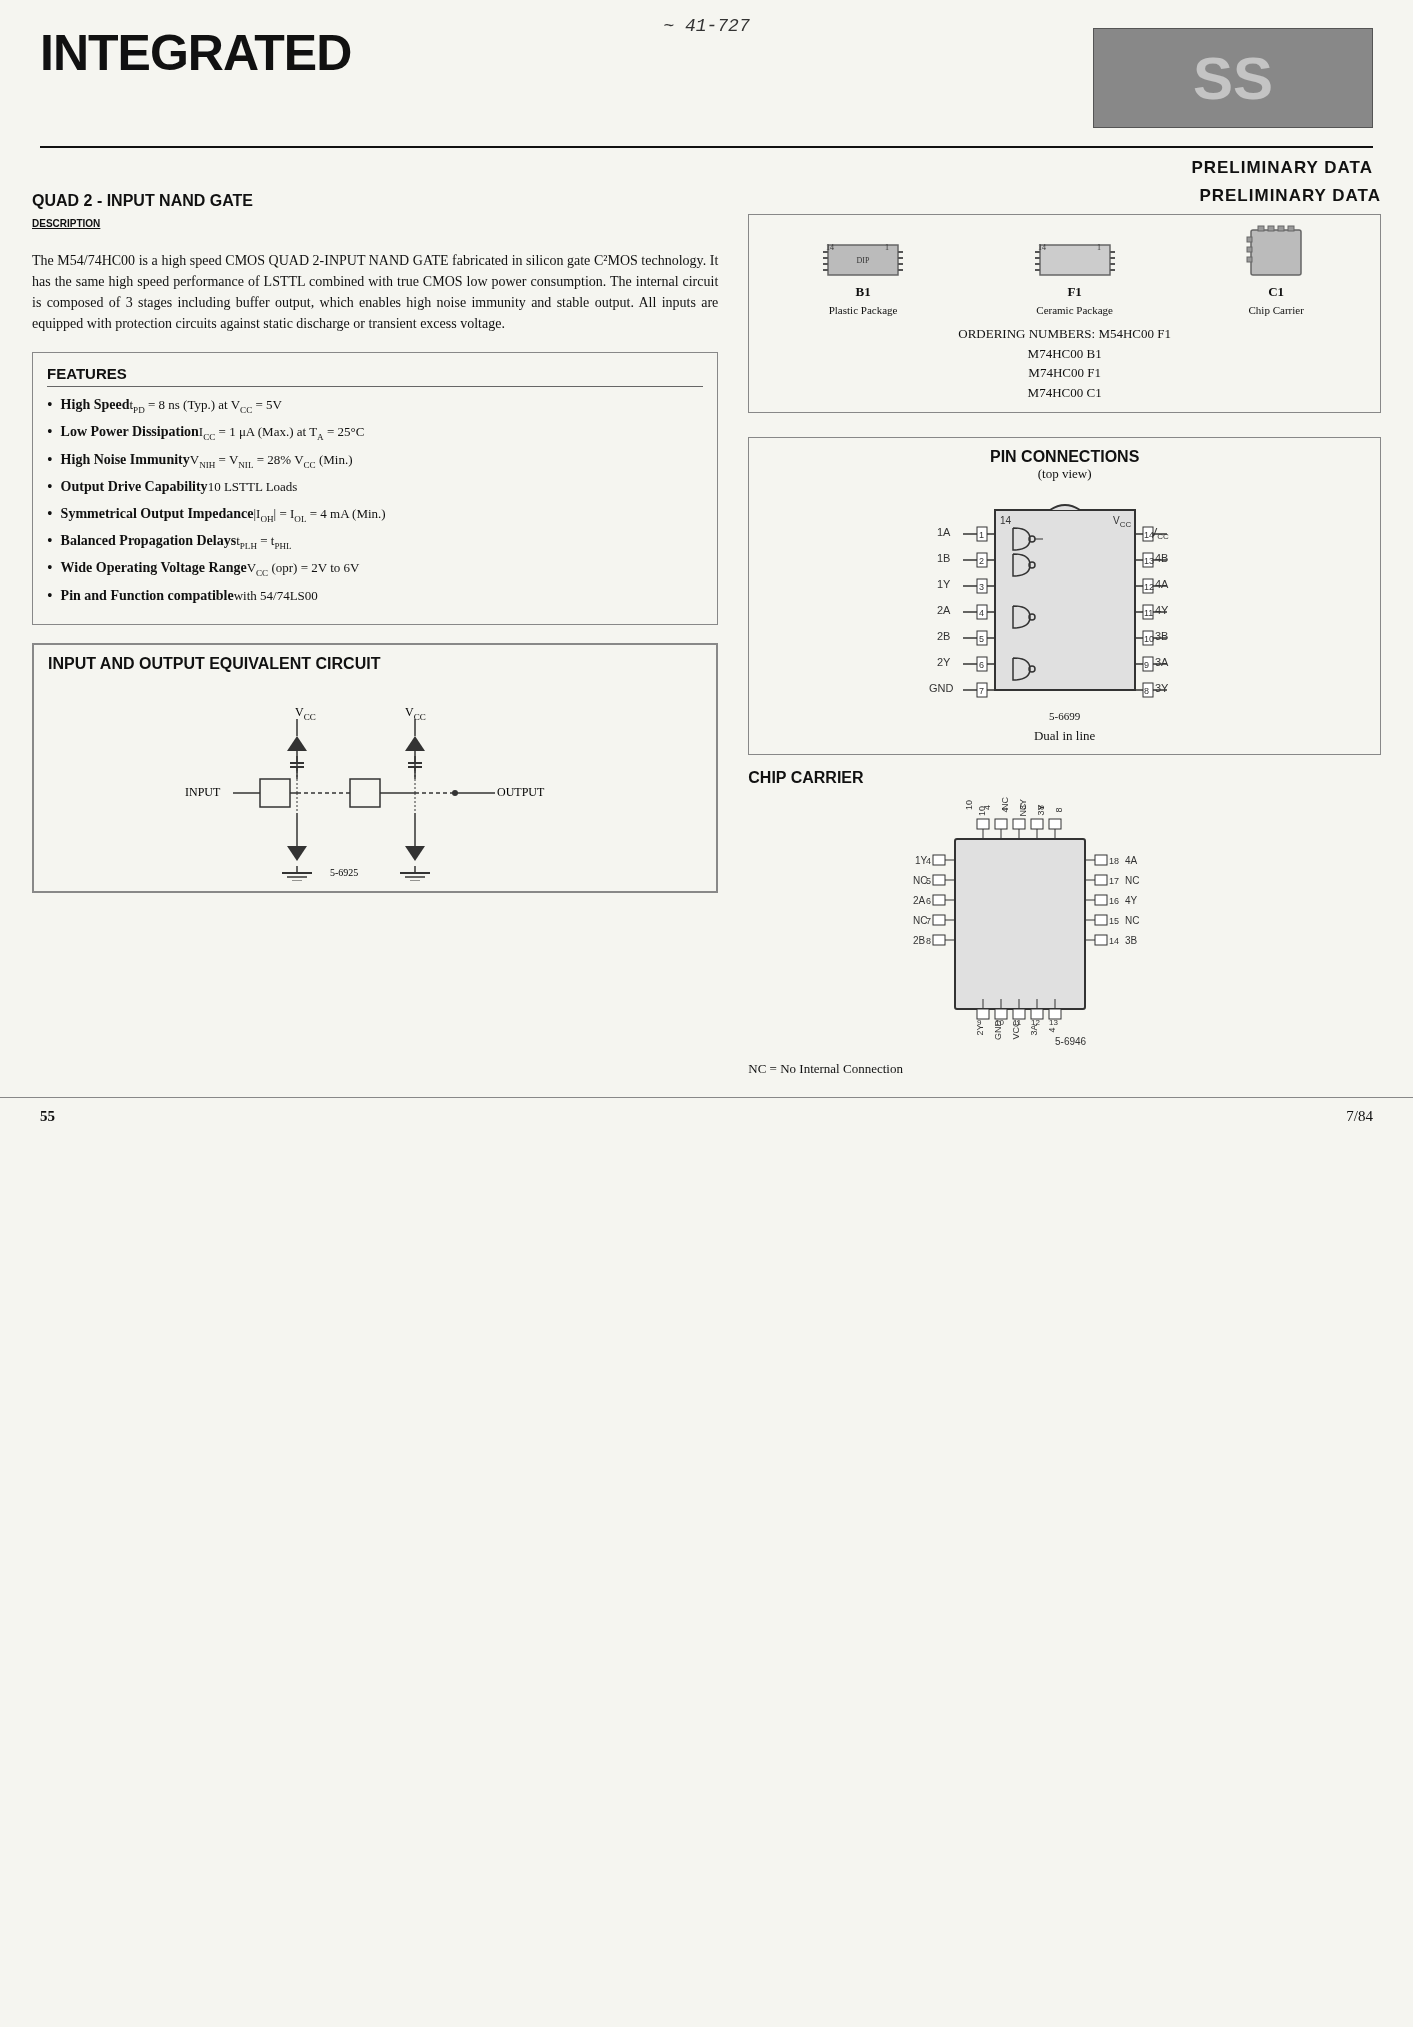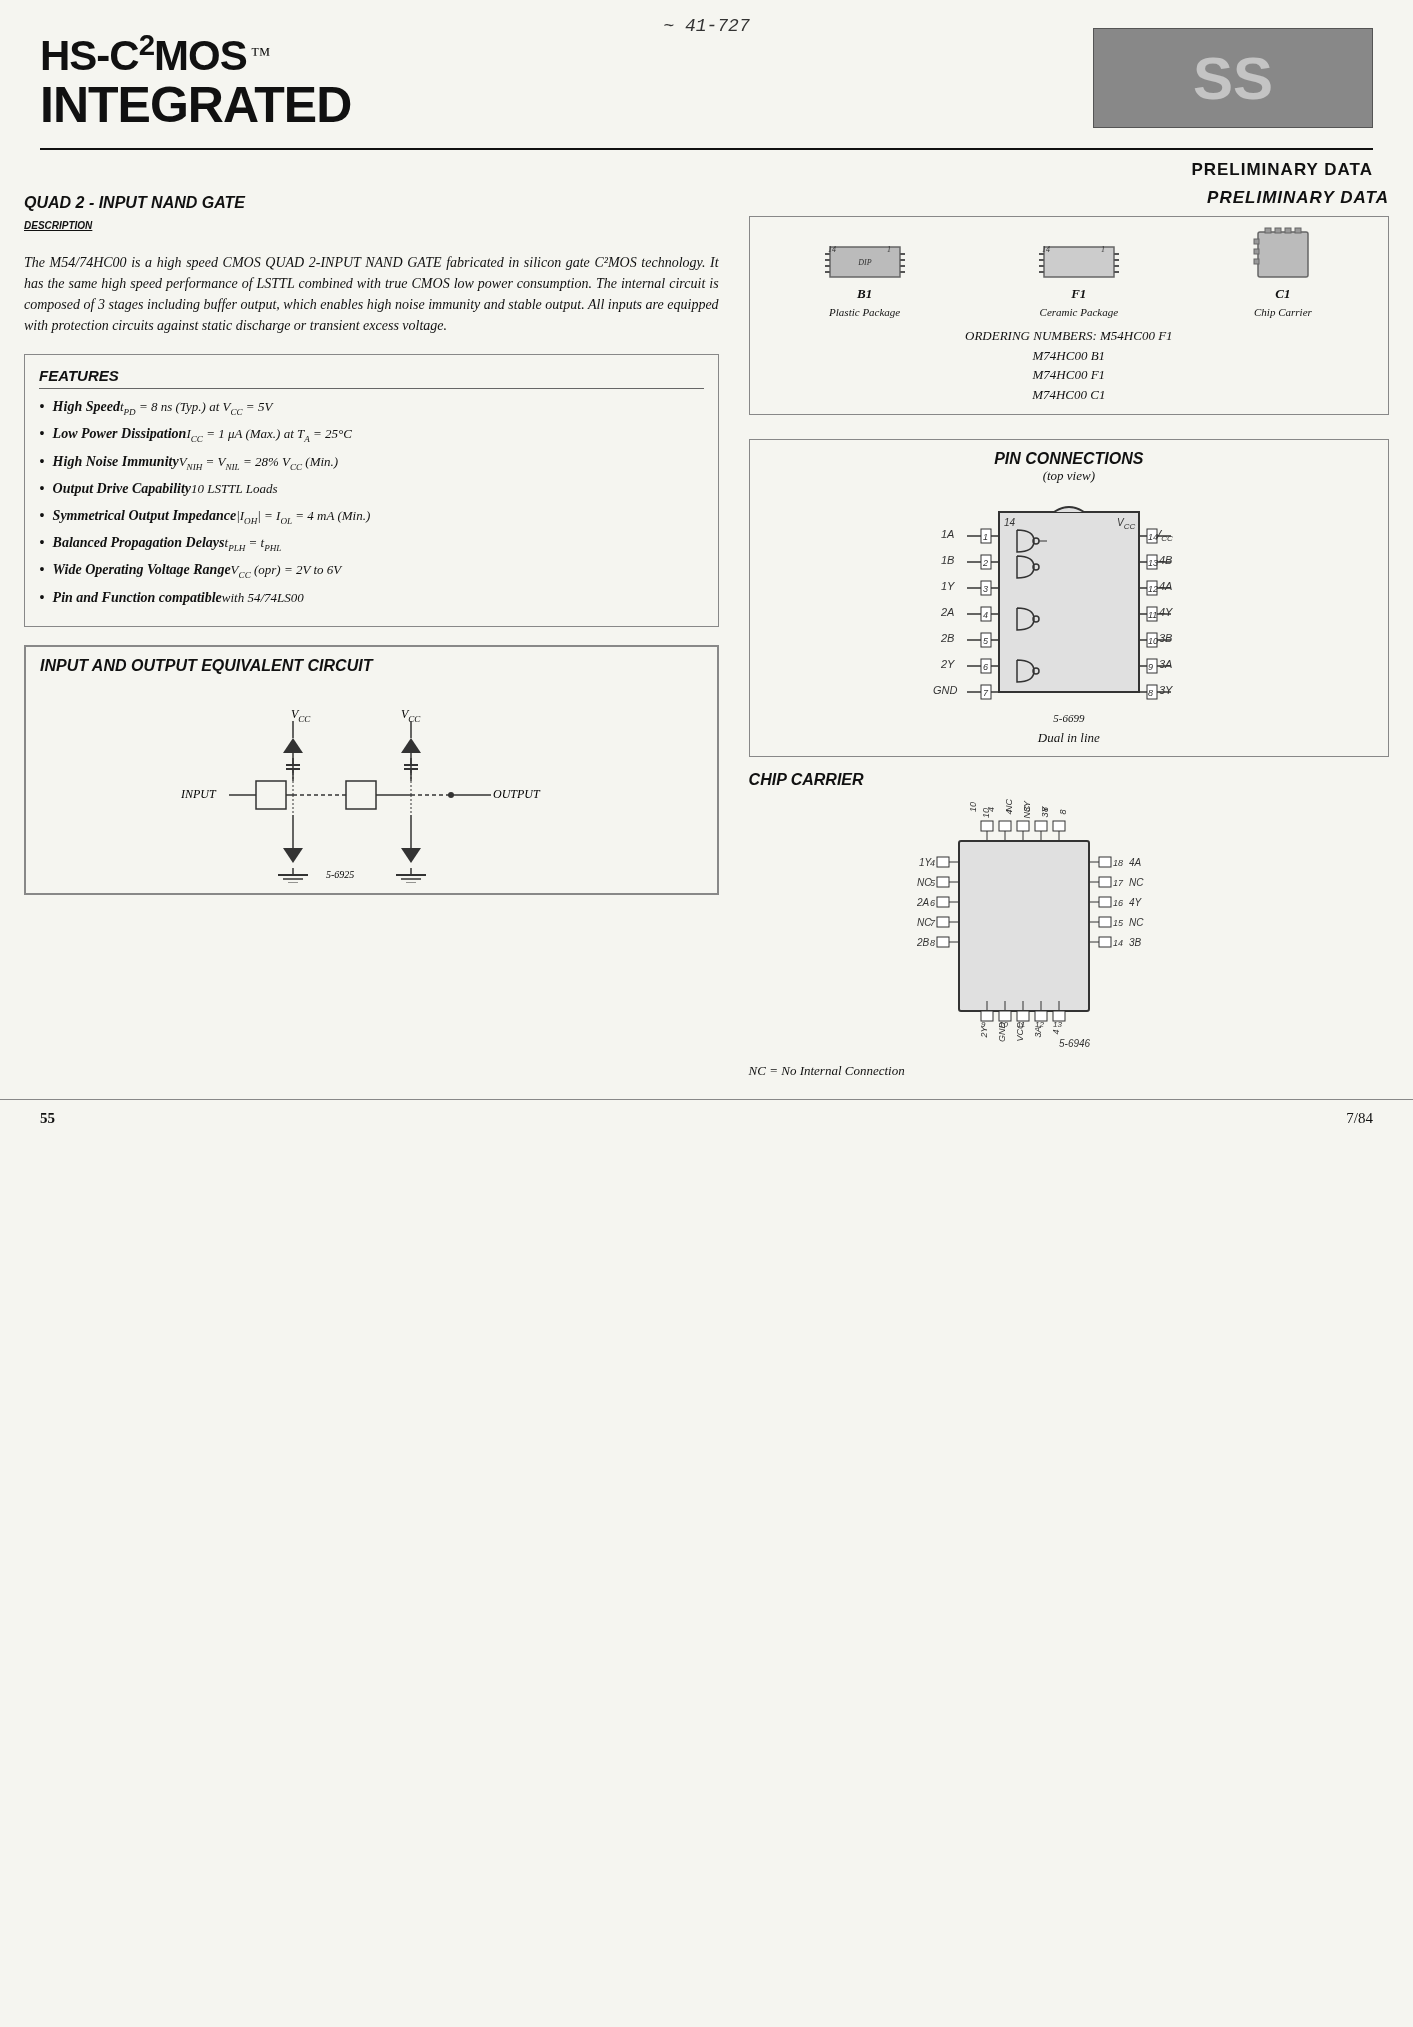--- a/index.html
+++ b/index.html
@@ -279,44 +279,40 @@
   </style>
 </head>
 <body>
 
 <div class="page">
 
   <div class="handwriting">~ 41-727</div>
 
   <div class="top-bar">
     <div class="logo-section">
-      <div class="logo-top">
-        <span class="hs-text">HS-C<sup>2</sup>MOS</span>
-          <span style="font-size:20px;vertical-align:super;">™</span>
-      </div>
       <div class="integrated">INTEGRATED</div>
     </div>
     <div class="logo-image-box">
     </div>
   </div>
 
   <hr class="hr-main">
 
   <div class="main-content">
 
     <div class="left-col">
       
     </div>
 
     <div class="right-col">
       <div class="prelim-data">PRELIMINARY DATA</div>
     </div>
   </div>
 
-  <div style="display:flex; padding:0 24px; gap:10px;font-style:italic;">
+  <div style="display:flex; padding:0 32px; gap:10px;">
 
     <div style="width:52%; padding-right:10px;">
       <div class="section-title">QUAD 2 - INPUT NAND GATE</div>
       <div class="subsection-title">DESCRIPTION</div>
       <div class="description-text">The M54/74HC00 is a high speed CMOS QUAD 2-INPUT NAND GATE fabricated in silicon gate C²MOS technology. It has the same high speed performance of LSTTL combined with true CMOS low power consumption. The internal circuit is composed of 3 stages including buffer output, which enables high noise immunity and stable output. All inputs are equipped with protection circuits against static discharge or transient excess voltage.</div>
 
       <div class="features-box" style="margin-top:18px;">
         <div class="features-title">FEATURES</div>
 
         <div class="feature-item">

